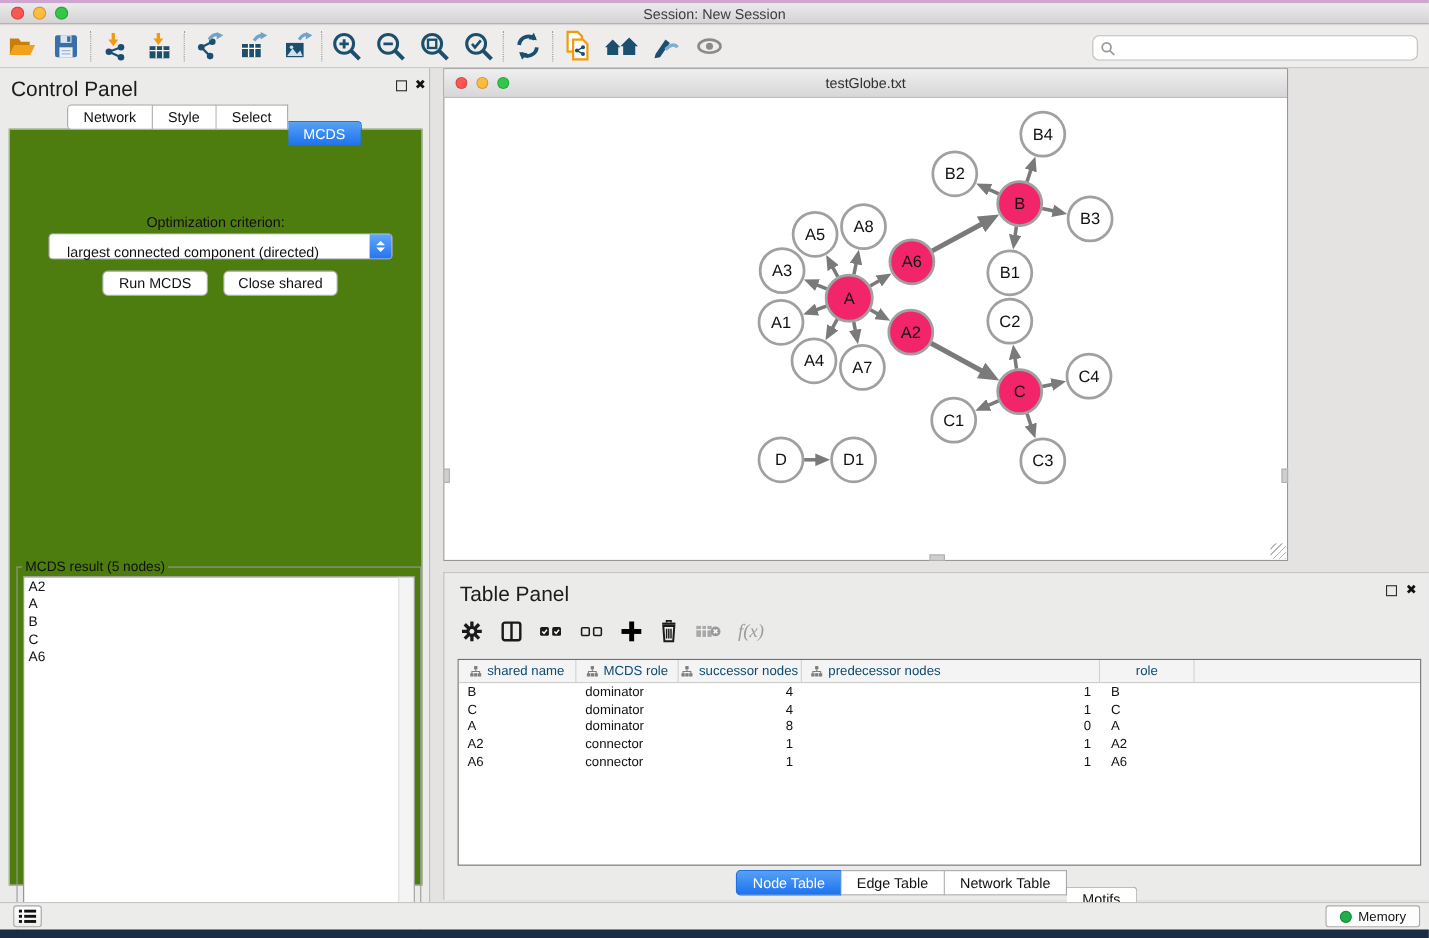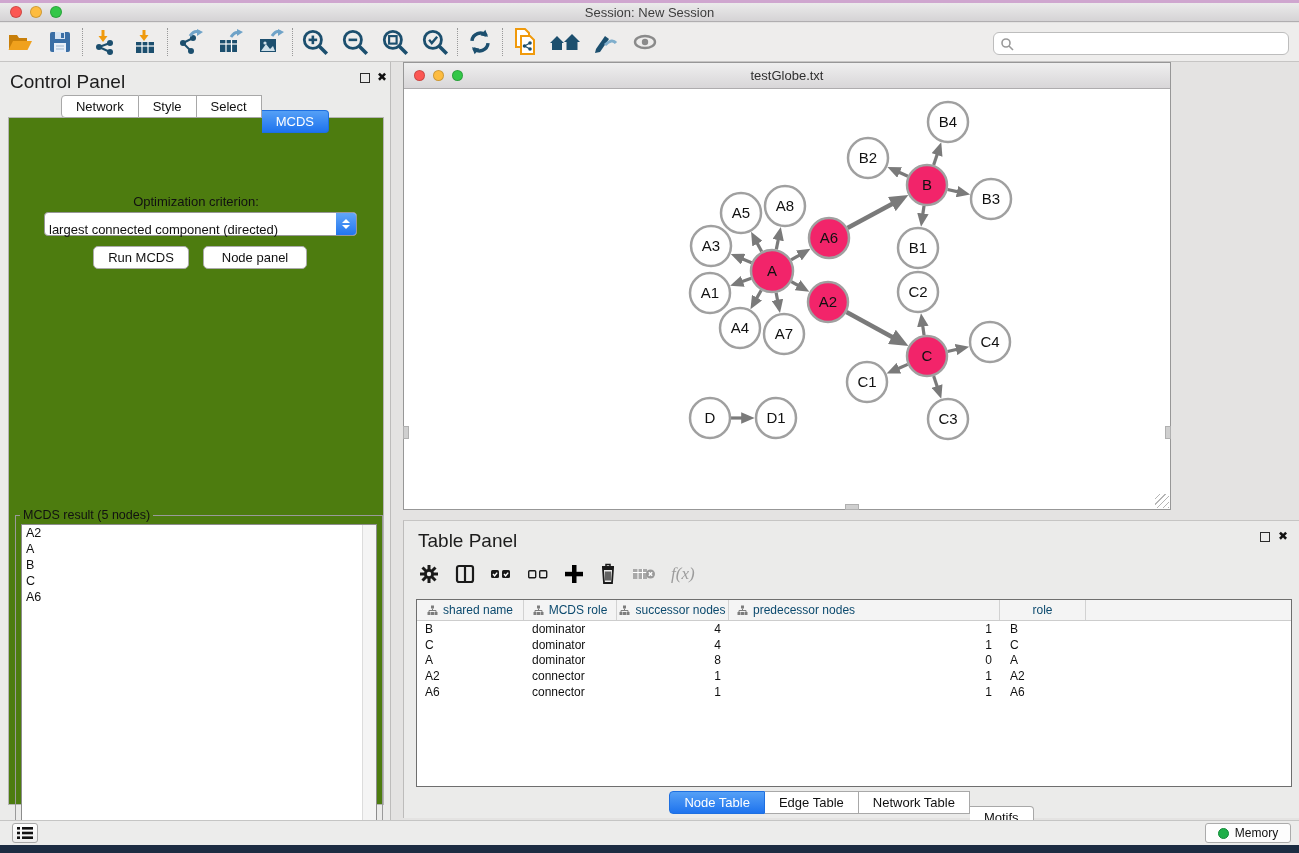--- a/index.html
+++ b/index.html
@@ -39,21 +39,21 @@
   .tab-btn { height:23px; padding:0 14px; background:#fff; border:1px solid #a8a8a8; border-left:none;
     font-size:13px; color:#111; display:flex; align-items:center; cursor:pointer; }
   .tab-btn:first-child { border-left:1px solid #a8a8a8; border-radius:4px 0 0 4px; }
   .tab-btn:last-child { border-radius:0 4px 4px 0;margin-top:15px; }
   .tab-btn.active { background:linear-gradient(#55a0f6,#1e73ee); border-color:#1e6fe0; color:#fff; }
   .cp-body { position:absolute; left:8px; top:55px; width:376px; height:688px; background:#4d7c0f;
     border:1px solid #b5b5b4; }
   .opt-label { position:absolute; left:0; top:76px; width:100%; text-align:center; font-size:13px; color:#111; }
   .dropdown { position:absolute; left:35px; top:94px; width:313px; height:24px; background:#fff;
     border:1px solid #979797; border-radius:4px; display:flex; align-items:center; cursor:pointer; }
-  .dropdown .dd-text { flex:1; font-size:13px; padding-left:4px; color:#111; white-space:nowrap; overflow:hidden;margin-top:10px; }
+  .dropdown .dd-text { flex:1; font-size:13px; padding-left:16px; color:#111; white-space:nowrap; overflow:hidden;margin-top:10px; }
   .dd-cap { width:20px; height:100%; background:linear-gradient(#62a6f7,#2276ef); border-radius:0 3px 3px 0;
     display:flex; flex-direction:column; align-items:center; justify-content:center; gap:2px; }
   .dd-cap .tri { width:0; height:0; border-left:4px solid transparent; border-right:4px solid transparent; }
   .tri.up { border-bottom:4px solid #fff; } .tri.dn { border-top:4px solid #fff; }
   .cp-btn { position:absolute; top:128px; height:23px; background:#fff; border:1px solid #ababab;
     border-radius:5px; font-size:13px; color:#111; display:flex; align-items:center; justify-content:center; cursor:pointer; }
   #run-btn { left:84px; width:96px; } #closep-btn { left:194px; width:104px; }
   .result-fieldset { position:absolute; left:6px; top:390px; width:368px; height:341px;
     border:1px solid #9a9a9a; background:transparent; }
   .result-fieldset legend { font-size:12.5px; color:#111; margin-left:4px; padding:0 3px; }
@@ -297,21 +297,21 @@
     <div class="cp-body">
       <div class="opt-label">Optimization criterion:</div>
       <div class="dropdown">
         <span class="dd-text">largest connected component (directed)</span>
         <span class="dd-cap">
             <span class="tri up"></span>
             <span class="tri dn"></span>
           </span>
       </div>
       <div class="cp-btn" id="run-btn">Run MCDS</div>
-      <div class="cp-btn" id="closep-btn">Node panel</div>
+      <div class="cp-btn" id="closep-btn">Close shared</div>
       <fieldset class="result-fieldset">
         <legend>MCDS result (5 nodes)</legend>
         <div class="result-list" id="result-list">
           <div class="scroll-track"></div>
         <div class="result-item">A2</div>
             <div class="result-item">A</div>
             <div class="result-item">B</div>
             <div class="result-item">C</div>
             <div class="result-item">A6</div>
           </div>

